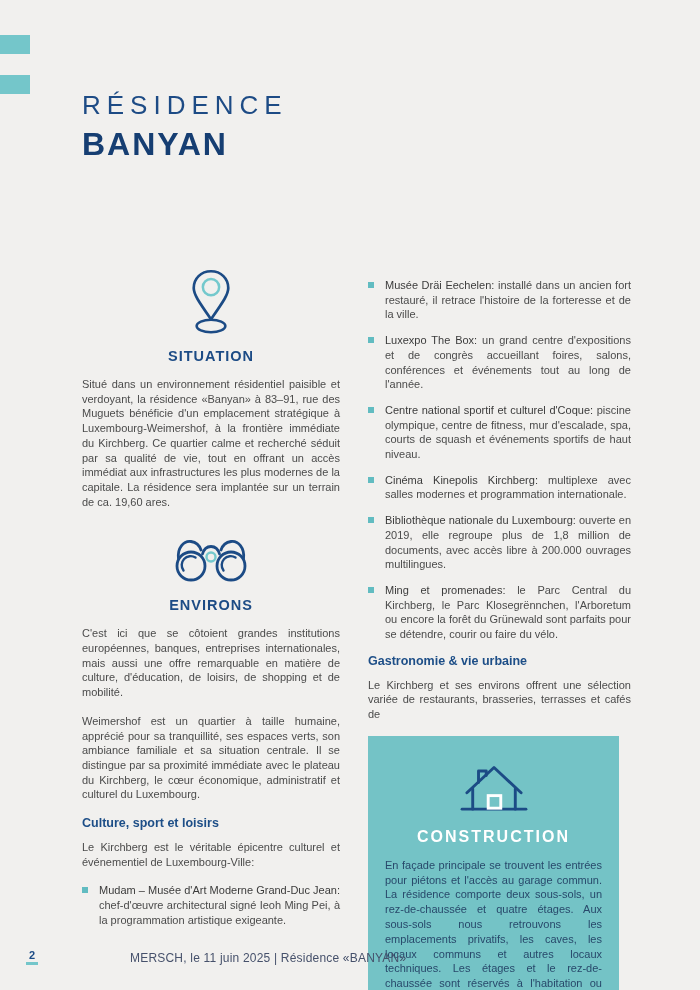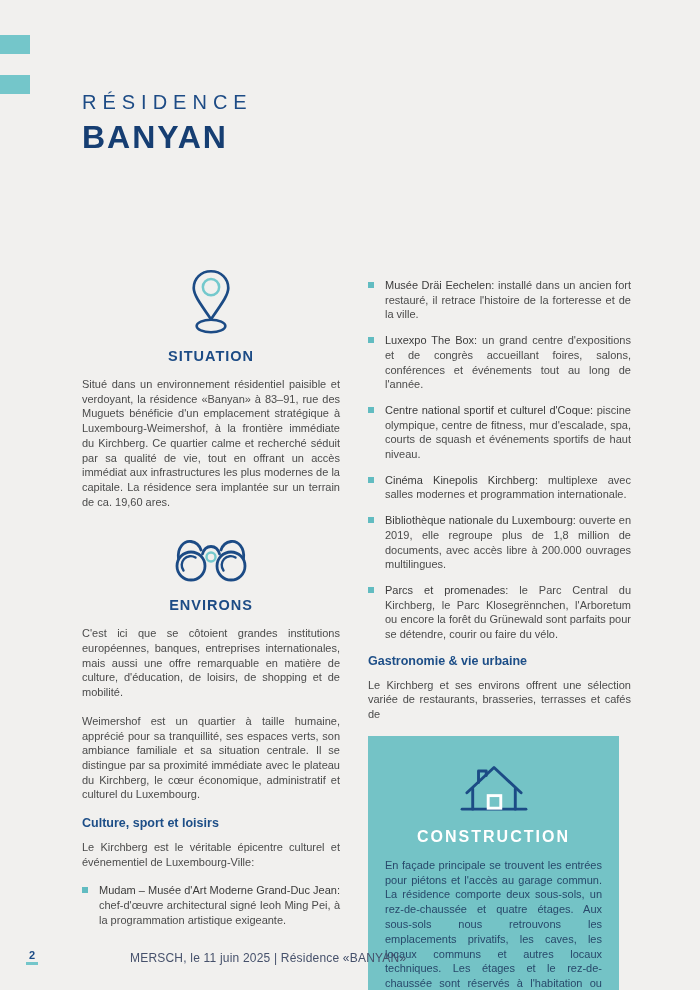--- a/index.html
+++ b/index.html
@@ -7,21 +7,21 @@
     position:relative; width:700px; height:990px; margin:0 auto;
     background:#f1f0ee; overflow:hidden;
     font-family:"Liberation Sans", sans-serif;
     -webkit-font-smoothing:antialiased;
   }
   .corner-block { position:absolute; left:0; width:30px; height:19px; background:#74c6ca; }
   .corner-block.b1 { top:35px; }
   .corner-block.b2 { top:75px; }
 
   .title { position:absolute; left:82px; top:90px; }
-  .title-line1 { font-size:20px; font-weight:400; letter-spacing:6px; color:#1d4b85; line-height:1.2; }
+  .title-line1 { font-size:26px; font-weight:400; letter-spacing:6px; color:#1d4b85; line-height:1.2; }
   .title-line2 { font-size:32px; font-weight:700; letter-spacing:2px; color:#163e72; line-height:1.2; margin-top:4px; }
 
   .col-left  { position:absolute; left:82px;  top:268px; width:258px; }
   .col-right { position:absolute; left:368px; top:278px; width:263px; }
 
   .section-head { text-align:center; }
   .section-head svg { display:inline-block; }
   h2.section-title {
     font-size:14.5px; font-weight:700; letter-spacing:1px;
     color:#1c4b85; text-align:center; margin:10px 0 13px;
@@ -153,21 +153,21 @@
         </li>
 
         <li>
           <span class="bullet-square"></span>
           <span class="lead">Bibliothèque nationale du Luxembourg: </span>
           <span>ouverte en 2019, elle regroupe plus de 1,8 million de documents, avec accès libre à 200.000 ouvrages multilingues. </span>
         </li>
 
         <li>
           <span class="bullet-square"></span>
-          <span class="lead">Parcs et promenades: </span>
+          <span class="lead">Ming et promenades: </span>
           <span>le Parc Central du Kirchberg, le Parc Klosegrënnchen, l'Arboretum ou encore la forêt du Grünewald sont parfaits pour se détendre, courir ou faire du vélo. </span>
         </li>
       </ul>
 
     <h3 class="sub" style="margin-top:12px;">Gastronomie &amp; vie urbaine</h3>
     <p class="body">Le Kirchberg et ses environs offrent une sélection variée de restaurants, brasseries, terrasses et cafés de</p>
 
     <div class="construction-box">
       <span>
         <svg width="74" height="60" viewBox="0 0 76 62">

